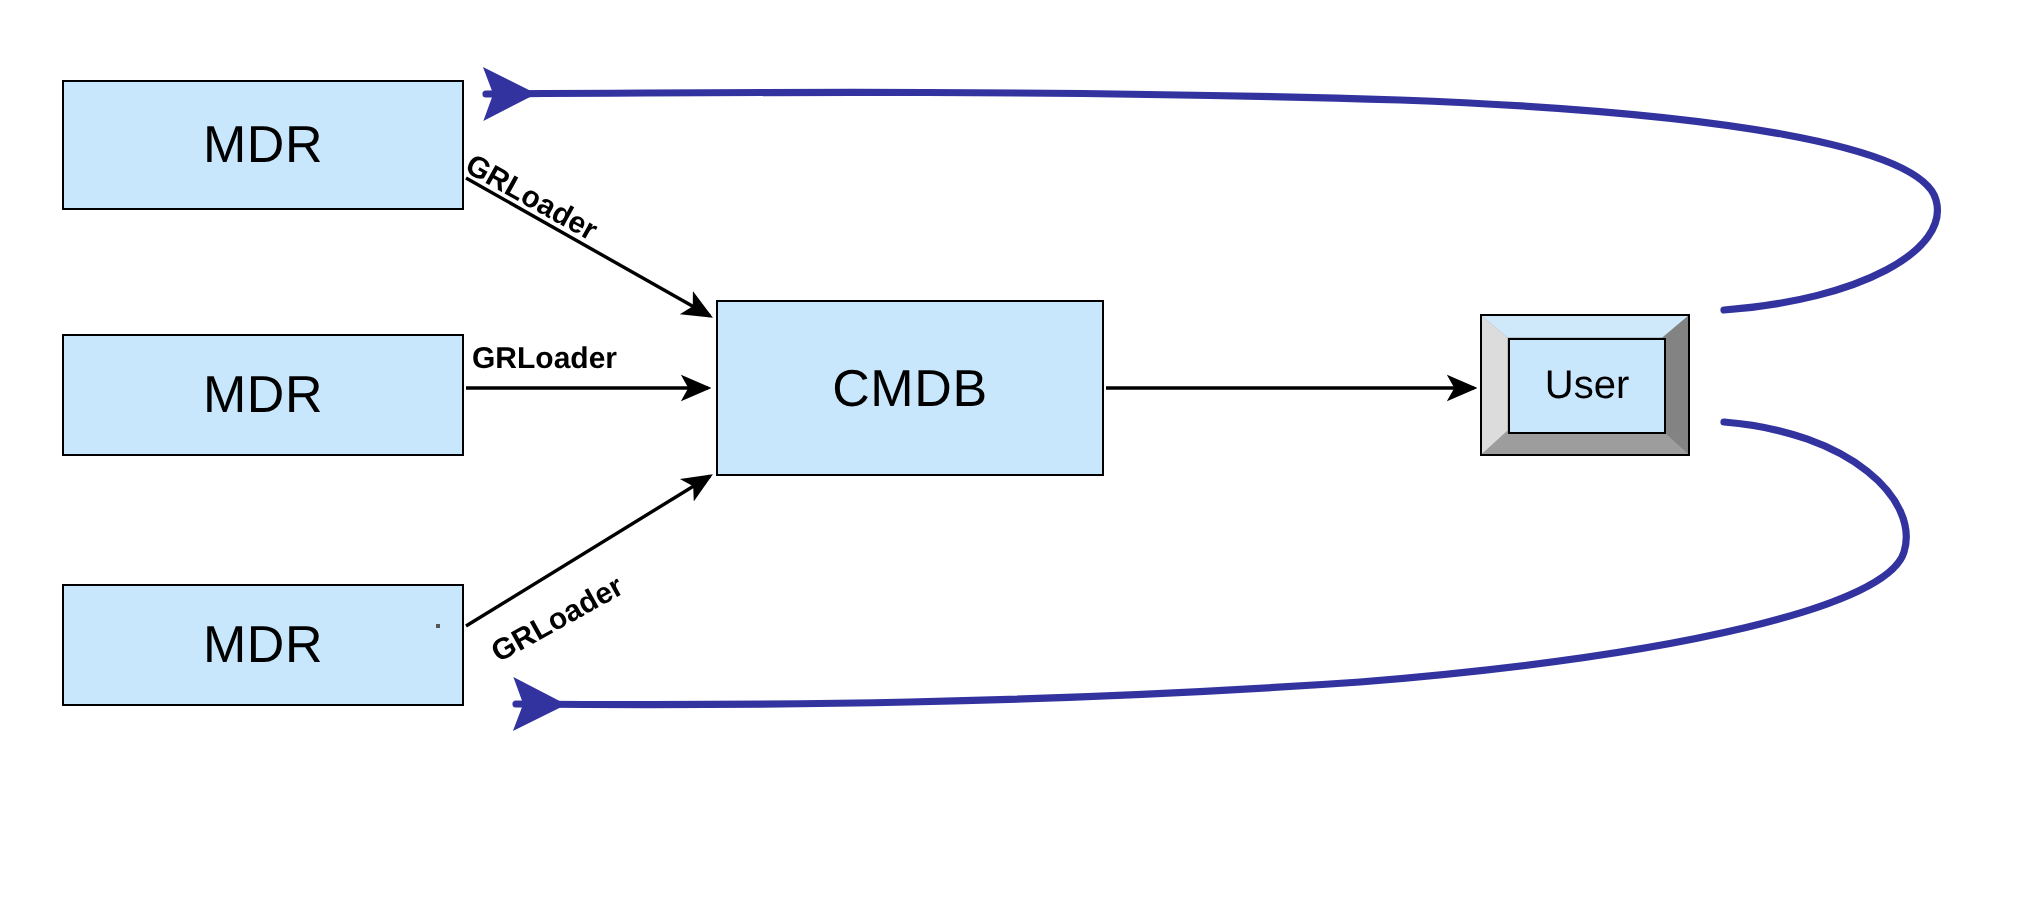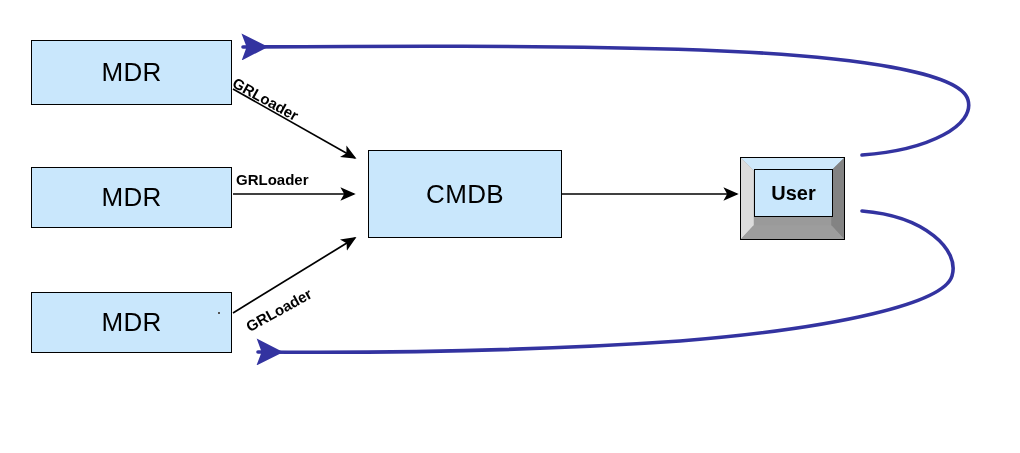--- a/index.html
+++ b/index.html
@@ -33,33 +33,32 @@
     align-items: center;
     justify-content: center;
     color: #000000;
     font-size: 26px;
     font-family: "Liberation Sans", sans-serif;
     letter-spacing: 0.3px;
   }
   #mdr-top   { left: 31px;  top: 40px;  width: 201px; height: 65px; }
   #mdr-mid   { left: 31px;  top: 167px; width: 201px; height: 61px; }
   #mdr-bot   { left: 31px;  top: 292px; width: 201px; height: 61px; }
-  #cmdb      { left: 368px; top: 150px; width: 194px; height: 88px; }
+  #cmdb      { left: 358px; top: 150px; width: 194px; height: 88px; }
 
   
   .user-frame {
     position: absolute;
     left: 740px;
     top: 157px;
     width: 105px;
-    height: 83px;
+    height: 71px;
     box-sizing: border-box;
     border: 1.5px solid #000000;
     background: #9a9a9a;
-    font-weight: bold;
   }
   .user-bevel-top {
     position: absolute; left: 0; top: 0; width: 100%; height: 100%;
   }
   .user-inner {
     position: absolute;
     left: 13px;
     top: 11px;
     width: 79px;
     height: 48px;

